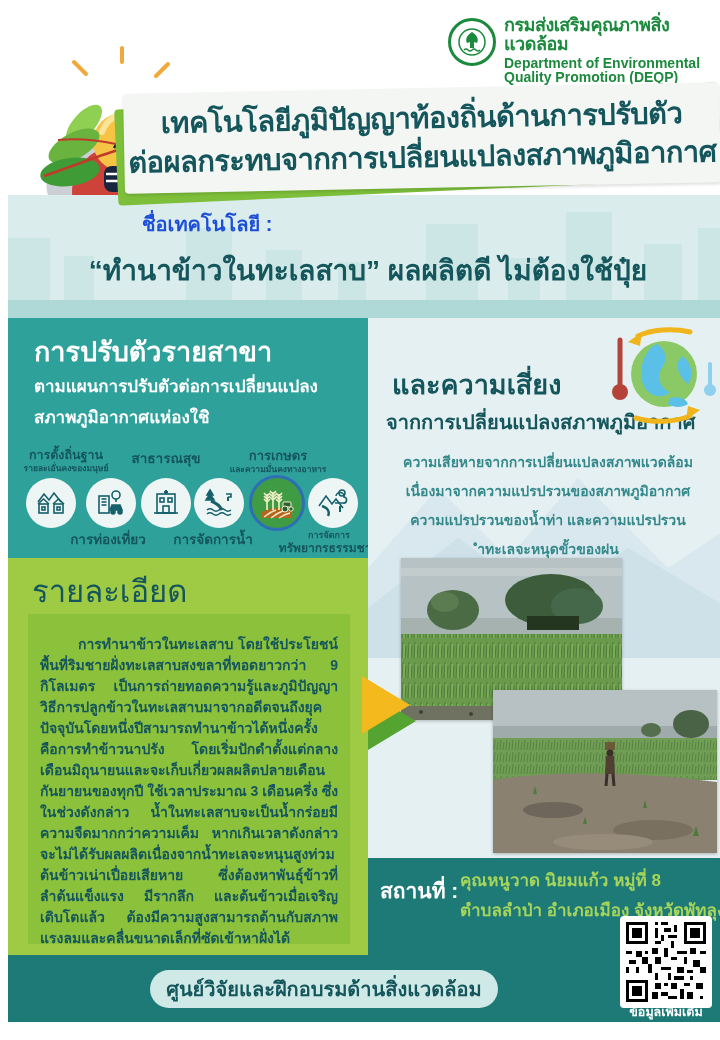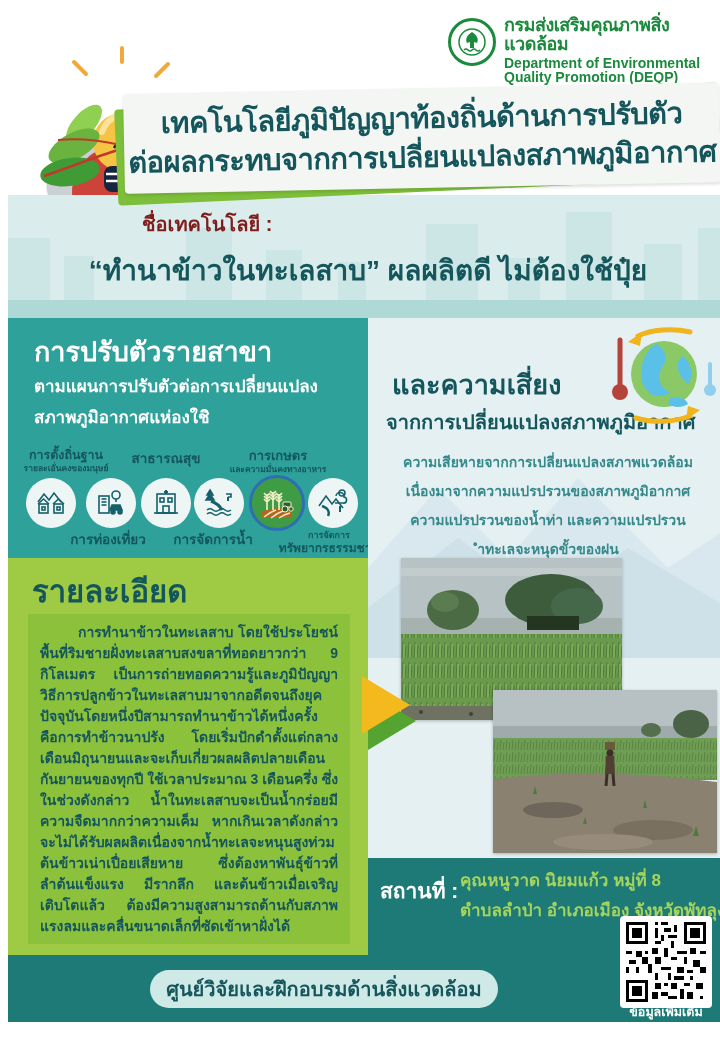--- a/index.html
+++ b/index.html
@@ -22,35 +22,35 @@
   
   .banner-green{left:108px;top:96px;width:604px;height:96px;background:#7dbf3a;transform:rotate(-2.6deg);border-radius:4px;}
   .banner-white{left:116px;top:88px;width:596px;height:100px;background:#f4f6f4;transform:rotate(-1.1deg);
     border-radius:4px;display:flex;flex-direction:column;align-items:center;justify-content:center;box-shadow:0 2px 3px rgba(0,0,0,.12);}
   .banner-line{color:#14565c;font-weight:bold;font-size:29px;line-height:1.35;letter-spacing:-0.5px;white-space:nowrap;}
 
   
   .band{left:0;top:195px;width:720px;height:123px;background:#daeceb;}
   .bld{position:absolute;bottom:18px;background:#cbe6e4;}
   .band-strip{position:absolute;left:0;bottom:0;width:720px;height:18px;background:#aed9d6;}
-  .tech-label{left:134px;top:208px;color:#7f1d1d;font-weight:bold;font-size:20px;z-index:3;}
+  .tech-label{left:134px;top:208px;color:#1d4ed8;font-weight:bold;font-size:20px;z-index:3;}
   .tech-name{left:0;top:248px;width:720px;text-align:center;color:#14565c;font-weight:bold;font-size:28px;z-index:3;}
 
   
   .adapt-box{left:0;top:318px;width:360px;height:240px;background:#2fa19b;}
   .adapt-title{left:26px;top:330px;color:#ffffff;font-weight:bold;font-size:27px;}
   .adapt-sub{left:26px;top:372px;color:#ffffff;font-weight:bold;font-size:17px;line-height:1.8;}
   .sector-circle{position:absolute;border-radius:50%;background:#eef6f5;display:flex;align-items:center;justify-content:center;}
   .sector-label{position:absolute;text-align:center;color:#14565c;font-weight:bold;line-height:1.2;}
   .sector-sub{font-weight:bold;font-size:8.5px;display:block;}
 
   .details-box{left:0;top:558px;width:360px;height:400px;background:#9fca43;}
-  .details-title{left:24px;top:566px;color:#14565c;font-weight:bold;font-size:31px;}
+  .details-title{left:24px;top:566px;color:#14565c;font-weight:normal;font-size:31px;}
   .details-panel{left:20px;top:614px;width:322px;height:330px;background:#8cc13b;color:#14565c;
-    font-size:14px;font-weight:bold;line-height:21px;padding:8px 12px;box-sizing:border-box;
+    font-size:14px;font-weight:bold;line-height:21px;padding:20px 12px;box-sizing:border-box;
     text-indent:38px;text-align:justify;overflow:hidden;}
 
   .arrow-marker{left:346px;top:670px;width:70px;height:84px;z-index:5;}
 
   
   .right-bg{left:360px;top:318px;width:360px;height:542px;background:#e5f0f3;}
   .impact-title{left:384px;top:330px;color:#14565c;font-weight:bold;font-size:27px;line-height:1.38;}
   .impact-sub{left:378px;top:406px;color:#14565c;font-weight:bold;font-size:20px;}
   .globe{left:596px;top:322px;width:118px;height:108px;}
   .impact-body{left:366px;top:448px;width:348px;text-align:center;color:#35898b;font-weight:bold;

